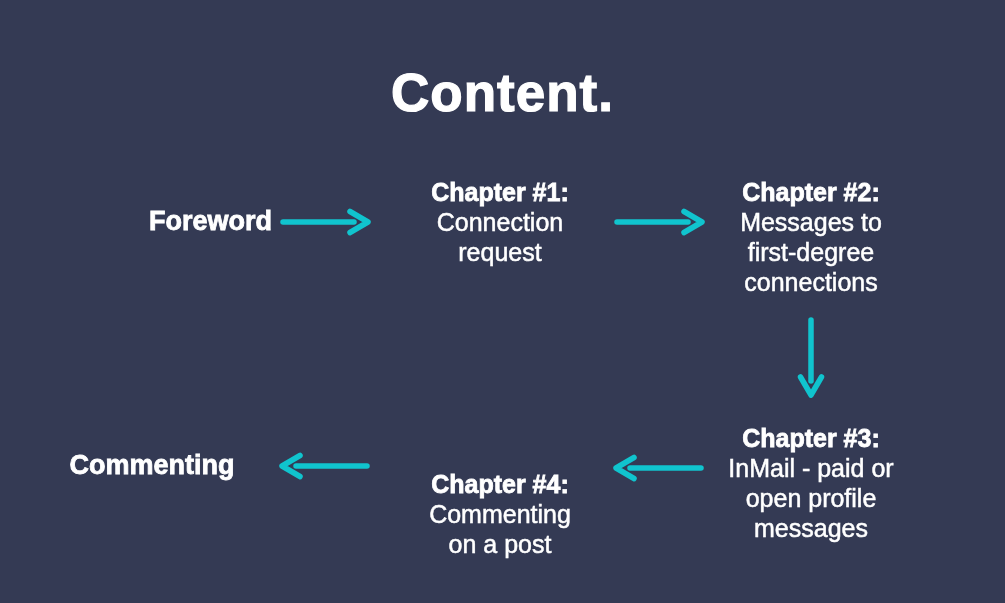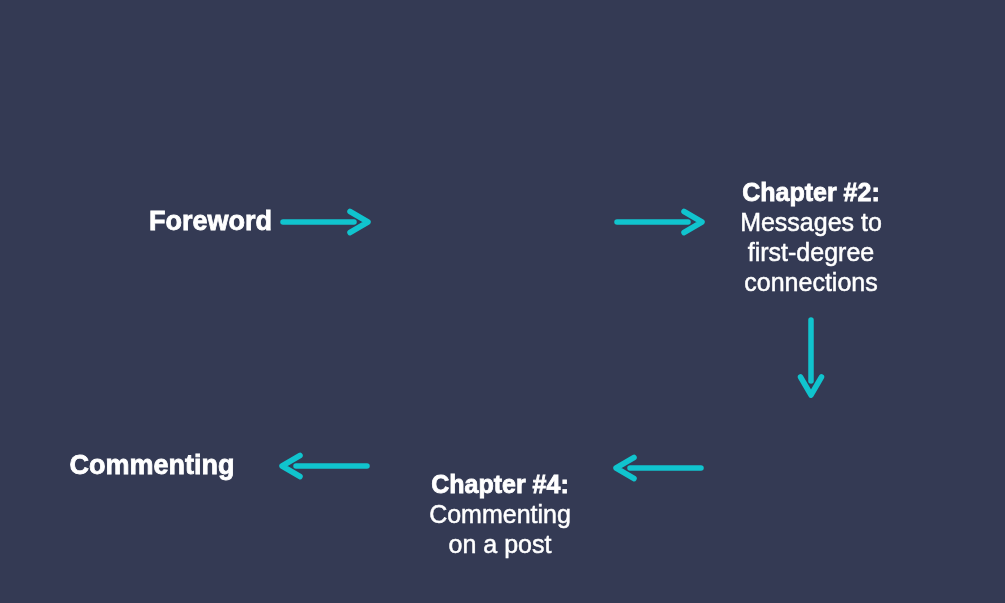--- a/index.html
+++ b/index.html
@@ -62,32 +62,38 @@
   .arrow-3 { left: 797px; top: 315px; }
   .arrow-4 { left: 612px; top: 454px; }
   .arrow-5 { left: 278px; top: 452px; }
   .arrow svg { display: block; }
 </style>
 </head>
 <body>
 
 <div class="slide">
 
+  <div class="slide-title">Content.</div>
 
   <div class="node endpoint node-foreword">
     <span>Foreword</span>
   </div>
 
   <div class="arrow arrow-1">
     <svg width="94" height="28" viewBox="0 0 94 28">
       <line x1="5" y1="14" x2="76" y2="14" stroke="#10c4ce" stroke-width="5.5" stroke-linecap="round"></line>
       <path d="M72,3.5 L90,14 L72,24.5" fill="none" stroke="#10c4ce" stroke-width="5.5" stroke-linecap="round" stroke-linejoin="round"></path>
     </svg>
   </div>
 
+  <div class="node node-chapter1">
+    <div class="heading">Chapter #1:</div>
+    <div class="line">Connection</div>
+    <div class="line">request</div>
+  </div>
 
   <div class="arrow arrow-2">
     <svg width="94" height="28" viewBox="0 0 94 28">
       <line x1="5" y1="14" x2="76" y2="14" stroke="#10c4ce" stroke-width="5.5" stroke-linecap="round"></line>
       <path d="M72,3.5 L90,14 L72,24.5" fill="none" stroke="#10c4ce" stroke-width="5.5" stroke-linecap="round" stroke-linejoin="round"></path>
     </svg>
   </div>
 
   <div class="node node-chapter2">
     <div class="heading">Chapter #2:</div>
@@ -96,20 +102,26 @@
     <div class="line">connections</div>
   </div>
 
   <div class="arrow arrow-3">
     <svg width="28" height="84" viewBox="0 0 28 84">
       <line x1="14" y1="5" x2="14" y2="66" stroke="#10c4ce" stroke-width="5.5" stroke-linecap="round"></line>
       <path d="M3.5,62 L14,80 L24.5,62" fill="none" stroke="#10c4ce" stroke-width="5.5" stroke-linecap="round" stroke-linejoin="round"></path>
     </svg>
   </div>
 
+  <div class="node node-chapter3">
+    <div class="heading">Chapter #3:</div>
+    <div class="line">InMail - paid or</div>
+    <div class="line">open profile</div>
+    <div class="line">messages</div>
+  </div>
 
   <div class="arrow arrow-4">
     <svg width="94" height="28" viewBox="0 0 94 28">
       <line x1="89" y1="14" x2="18" y2="14" stroke="#10c4ce" stroke-width="5.5" stroke-linecap="round"></line>
       <path d="M22,3.5 L4,14 L22,24.5" fill="none" stroke="#10c4ce" stroke-width="5.5" stroke-linecap="round" stroke-linejoin="round"></path>
     </svg>
   </div>
 
   <div class="node node-chapter4">
     <div class="heading">Chapter #4:</div>

